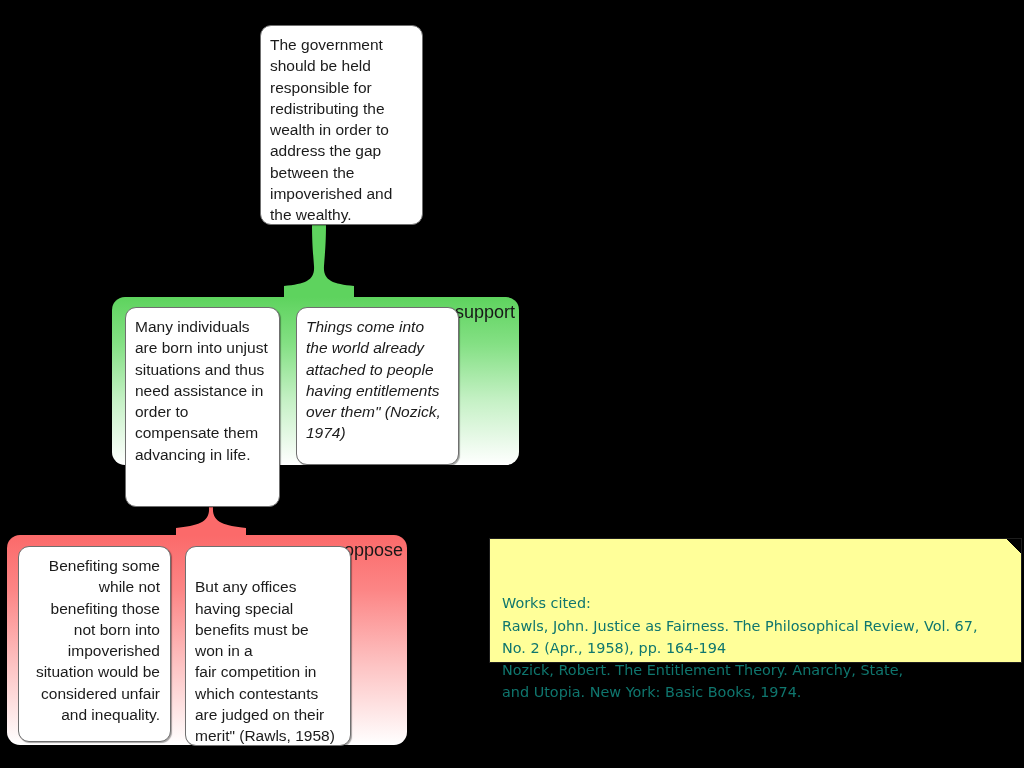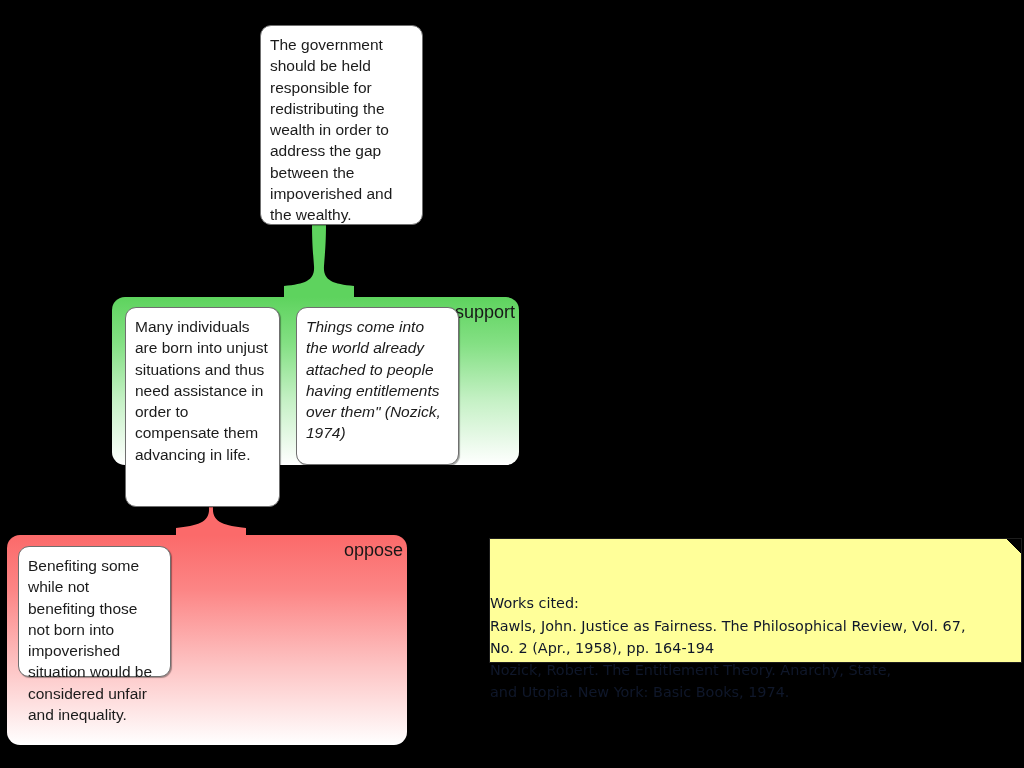--- a/index.html
+++ b/index.html
@@ -91,21 +91,22 @@
     left: 296px;
     top: 307px;
     width: 163px;
     height: 158px;
     font-style: italic;
   }
   #claim-oppose-1 {
     left: 18px;
     top: 546px;
     width: 153px;
-    height: 131px;
+    height: 196px;
+    text-align: right;
   }
   #claim-oppose-2 {
     left: 185px;
     top: 546px;
     width: 166px;
     height: 200px;
   }
 
   
   .connector {
@@ -128,22 +129,22 @@
   
   #note-works-cited {
     position: absolute;
     left: 489px;
     top: 538px;
     width: 533px;
     height: 125px;
     background: #ffff99;
     border: 1px solid #1d1d1d;
     box-sizing: border-box;
-    padding: 9px 14px 8px 0;
-    color: #0f172a;
+    padding: 9px 14px 8px 12px;
+    color: #0f766e;
     font-family: "DejaVu Sans", sans-serif;
     font-size: 14.4px;
     line-height: 22.2px;
     z-index: 6;
     white-space: pre-line;
   }
   #note-fold {
     position: absolute;
     right: 0px;
     top: 0px;
@@ -188,20 +189,24 @@
   </div>
 
   <div id="group-oppose">
     <span class="group-label">oppose</span>
   </div>
 
   <div class="card" id="claim-oppose-1">
     <span>Benefiting some while not benefiting those not born into impoverished situation would be considered unfair and inequality.</span>
   </div>
 
+  <div class="card" id="claim-oppose-2" style="white-space: pre-line;">
+    <span>But any offices having special benefits must be won in a
+fair competition in which contestants are judged on their merit" (Rawls, 1958)</span>
+  </div>
 
   <div id="note-works-cited">
     <div id="note-fold"></div>
     <span>Works cited:
 Rawls, John. Justice as Fairness. The Philosophical Review, Vol. 67,
 No. 2 (Apr., 1958), pp. 164-194
 Nozick, Robert. The Entitlement Theory. Anarchy, State,
 and Utopia. New York: Basic Books, 1974.</span>
   </div>
 

